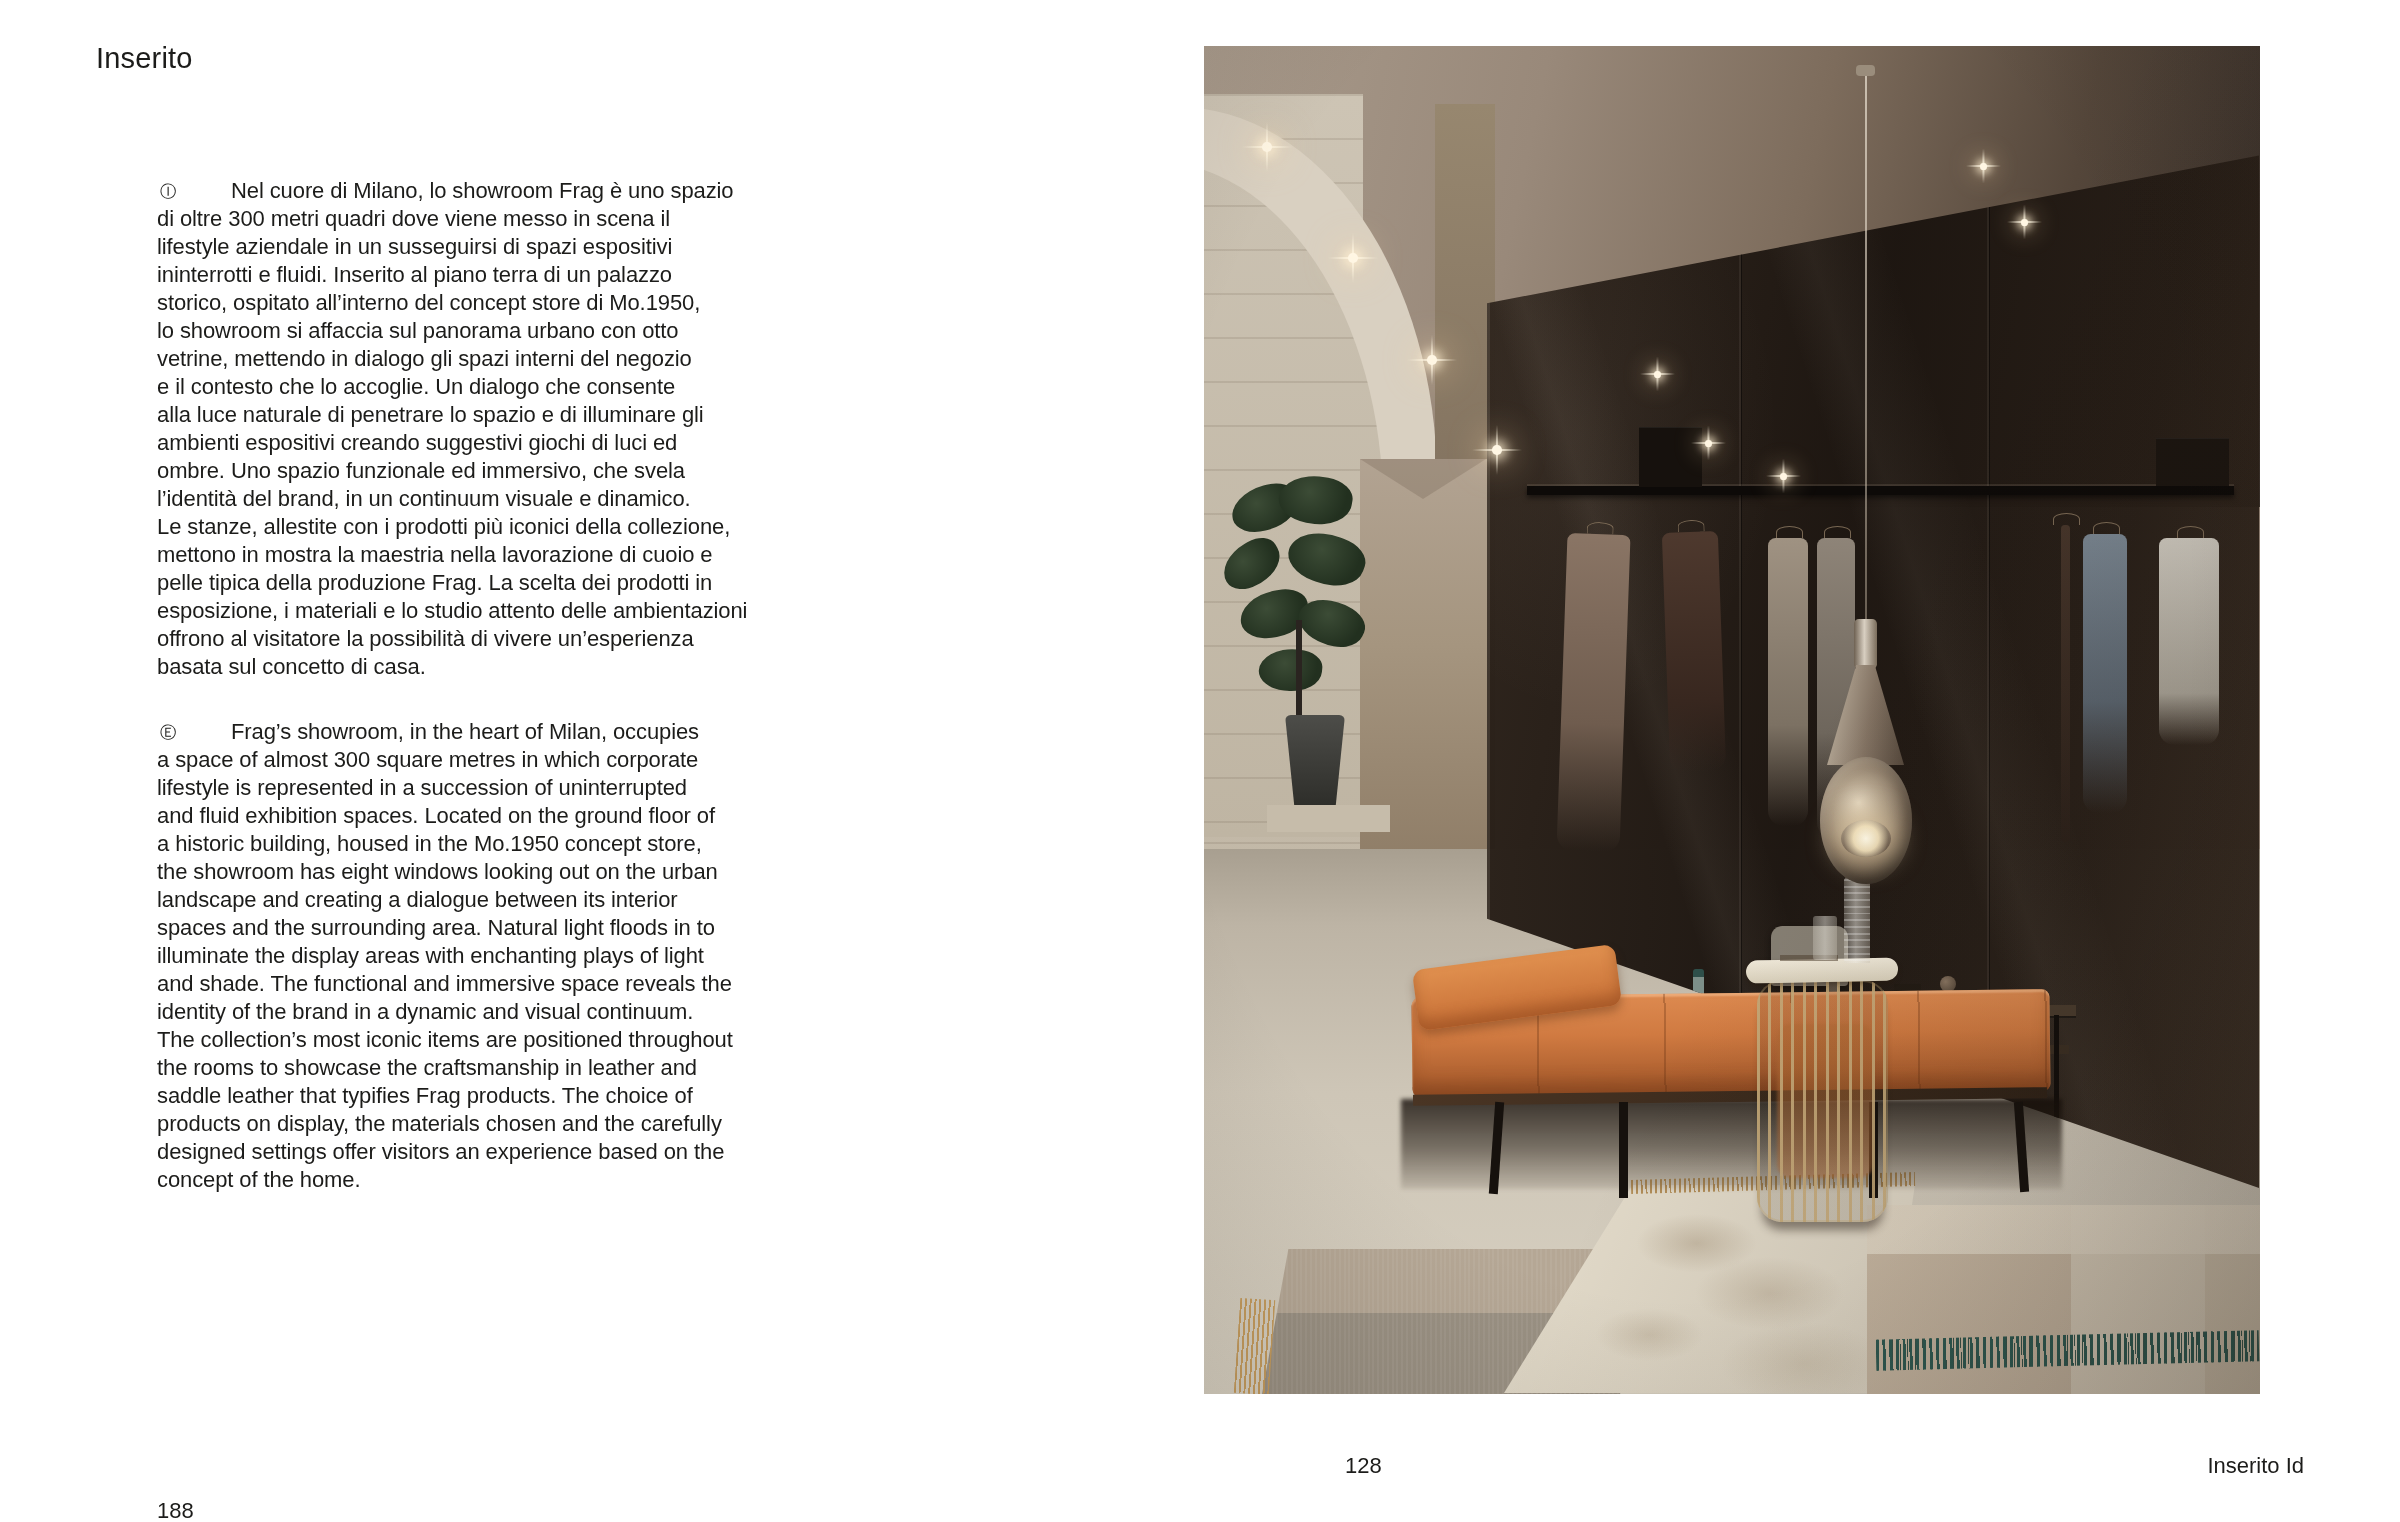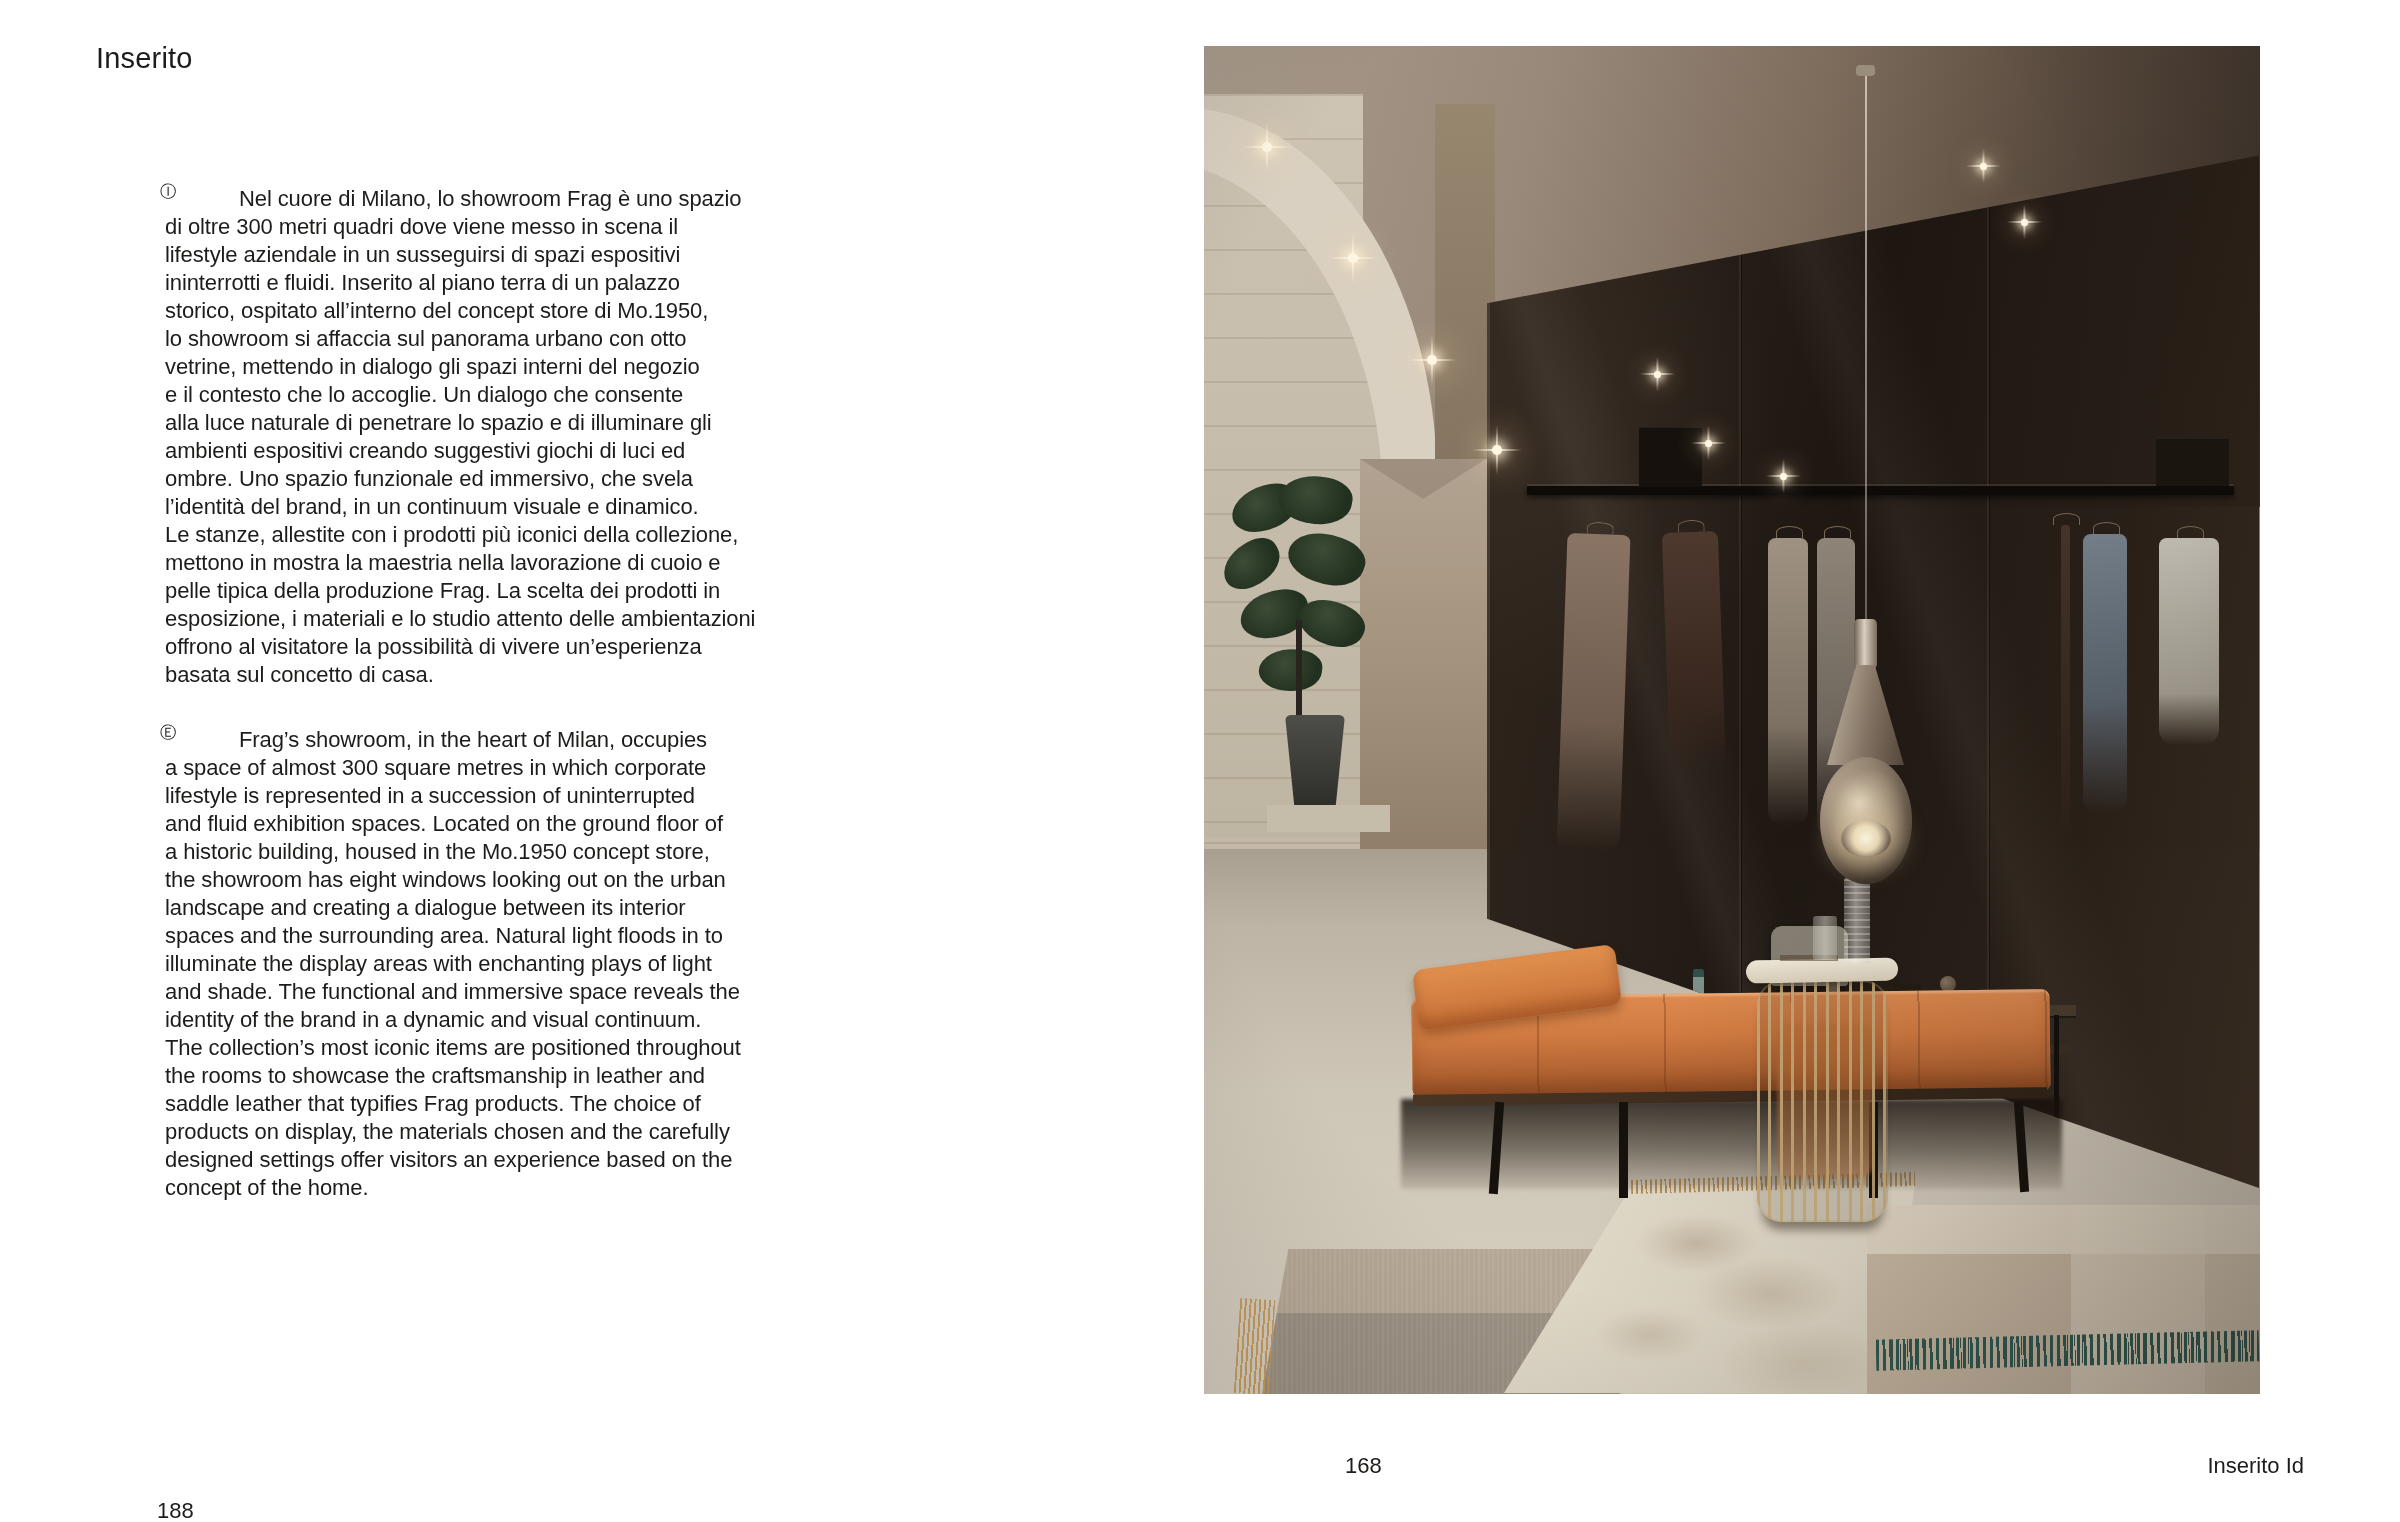--- a/index.html
+++ b/index.html
@@ -2,21 +2,21 @@
 <html><head>
 <meta charset="utf-8">
 <style>
   html,body { margin:0; padding:0; background:#ffffff; }
   body { width:2401px; height:1523px; position:relative; overflow:hidden;
          font-family:"Liberation Sans","DejaVu Sans",sans-serif; color:#1c1c1a; }
 
   
   .title { position:absolute; left:96px; top:42px; font-size:29px; font-weight:400; letter-spacing:0.2px; }
   .para { position:absolute; left:157px; width:826px; font-size:22px; line-height:28px; letter-spacing:-0.1px; }
-  .para p { margin:8px; white-space:pre-line; text-indent:74px; }
+  .para p { margin:0; white-space:pre-line; text-indent:74px; }
   .marker { position:absolute; left:2.9px; top:0; font-size:16.3px; }
   #para-it { top:177px; }
   #para-en { top:718px; }
   .pagenum { position:absolute; top:1453px; font-size:22px; }
   #pn-left { left:157px;margin-top:45px; }
   #pn-right { left:1345px; }
   #section-label { position:absolute; top:1453px; right:97px; font-size:22px; }
 
   
   .photo { position:absolute; left:1204px; top:46px; width:1056px; height:1348px;
@@ -332,16 +332,16 @@
     <div class="spot" id="s2"></div>
     <div class="spot" id="s3"></div>
     <div class="spot" id="s4"></div>
     <div class="spot sm" id="s5"></div>
     <div class="spot sm" id="s6"></div>
     <div class="spot sm" id="s7"></div>
     <div class="spot sm" id="s8"></div>
     <div class="spot sm" id="s9"></div>
   </div>
 
-  <div class="pagenum" id="pn-right">168</div>
+  <div class="pagenum" id="pn-right">128</div>
   <div id="section-label">Inserito Id</div>
 </div>
 
 
 </body></html>

